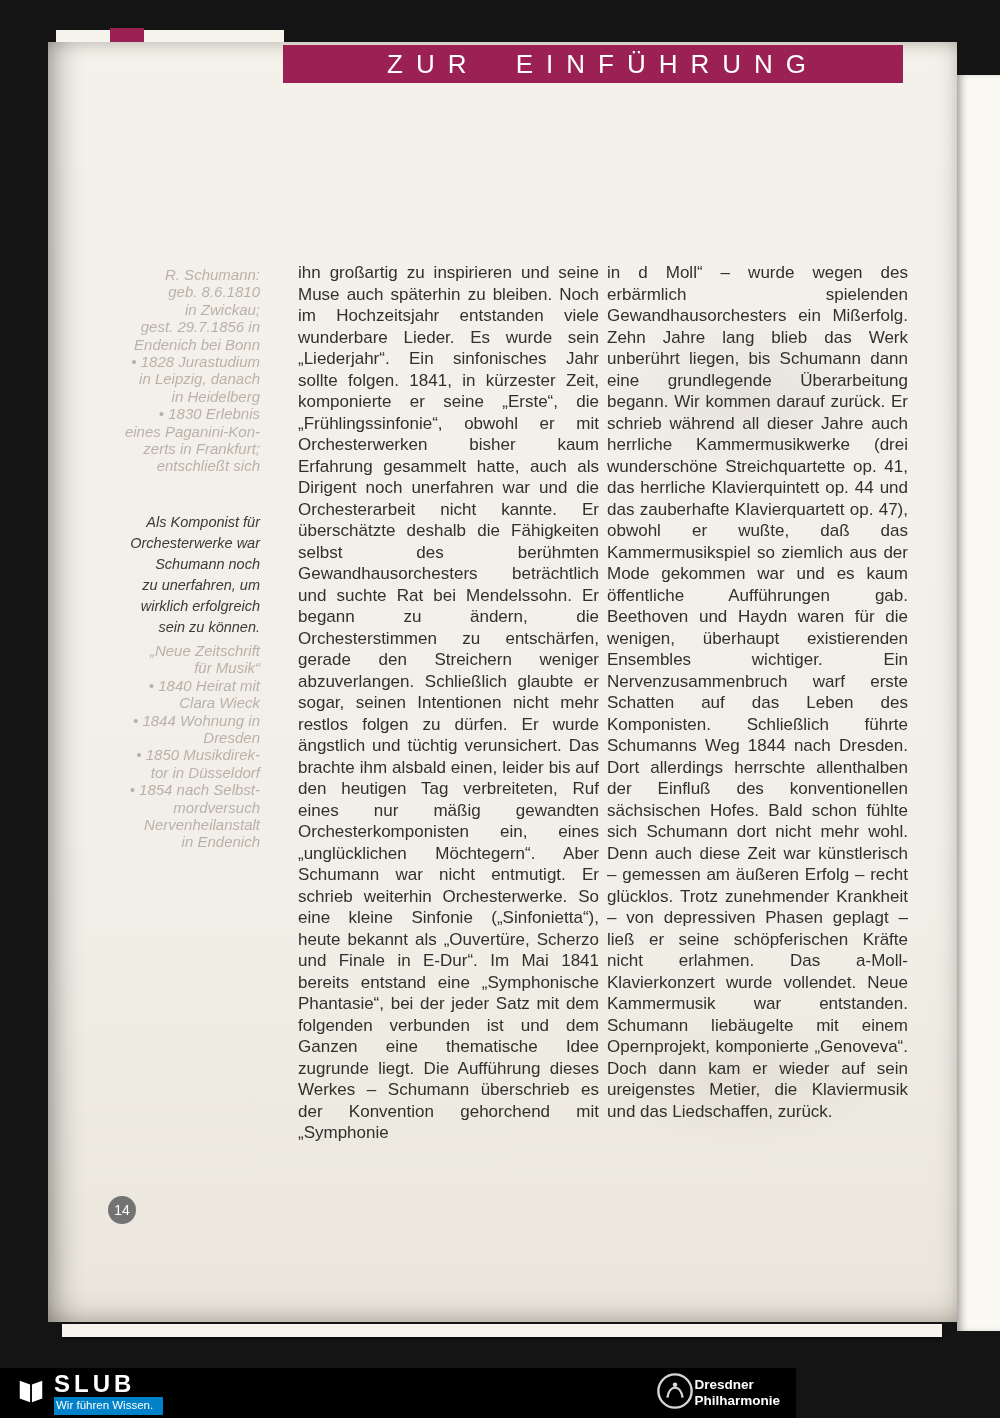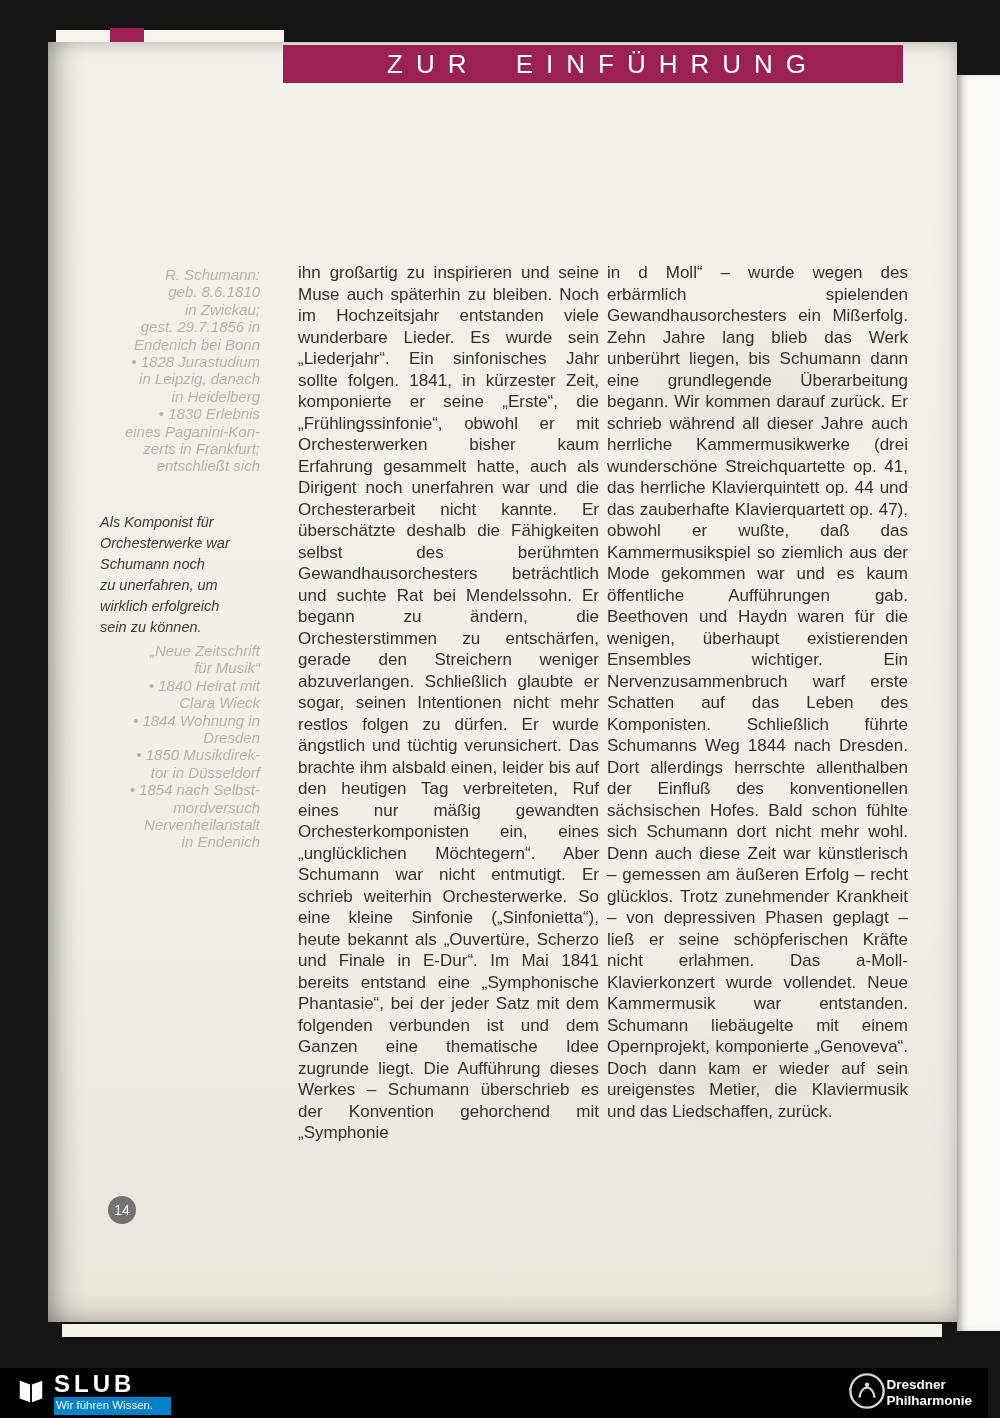--- a/index.html
+++ b/index.html
@@ -45,21 +45,21 @@
   
   .col{
     position:absolute;top:262px;width:301px;height:1010px;overflow:hidden;
     text-align:justify;font-size:17px;line-height:21.5px;color:#33302b;
     hyphens:auto;-webkit-hyphens:auto;
   }
   .col-left{left:281px;margin-left:17px;}
   .col-right{left:607px;}
   .quote{
     position:absolute;left:100px;top:512px;width:160px;
-    text-align:left;font-style:italic;font-size:14.5px;line-height:21px;
+    text-align:right;font-style:italic;font-size:14.5px;line-height:21px;
     color:#3d3a34;white-space:pre-line;
   }
   .bleed{
     position:absolute;left:100px;width:160px;text-align:right;
     font-size:15px;line-height:17.4px;color:rgba(104,90,82,.42);font-style:italic;
   }
   .bleed-top{top:266px;}
   .bleed-bottom{top:642px;}
   .page-num{
     position:absolute;left:108px;top:1196px;width:28px;height:28px;
@@ -67,30 +67,30 @@
     display:flex;align-items:center;justify-content:center;
     font-size:14px;
   }
   .artifact{position:absolute;pointer-events:none;}
   .a1{left:598px;top:310px;width:292px;height:170px;
       background:radial-gradient(ellipse at 50% 50%, rgba(110,100,92,.10), rgba(110,100,92,0) 72%);}
   .a2{left:598px;top:1015px;width:292px;height:130px;
       background:radial-gradient(ellipse at 50% 50%, rgba(110,100,92,.09), rgba(110,100,92,0) 72%);}
   
   .footer{
-    position:absolute;left:0;top:1368px;width:988px;height:50px;
+    position:absolute;left:0;top:1368px;width:796px;height:50px;
     background:#000;display:flex;align-items:center;justify-content:space-between;
     padding:0 16px;box-sizing:border-box;
   }
   .slub{display:flex;align-items:center;gap:8px;}
   .slub-text{display:flex;flex-direction:column;}
   .slub-name{color:#fff;font-size:24px;font-weight:bold;letter-spacing:4px;line-height:24px;}
   .slub-tagline{
     background:#0082c9;color:#fff;font-size:11.5px;line-height:15px;
-    padding:1px 18px 2px 2px;margin-top:1px;white-space:nowrap;
+    padding:1px 10px 2px 2px;margin-top:1px;white-space:nowrap;
   }
   .phil{display:flex;align-items:center;}
   .phil-text{color:#fff;font-size:13.5px;line-height:16.5px;font-weight:bold;}
 </style>
 </head>
 <body>
 
 <div class="top-slivers"></div>
 <div class="header-frag"></div>
 <div class="scan-page"></div>

